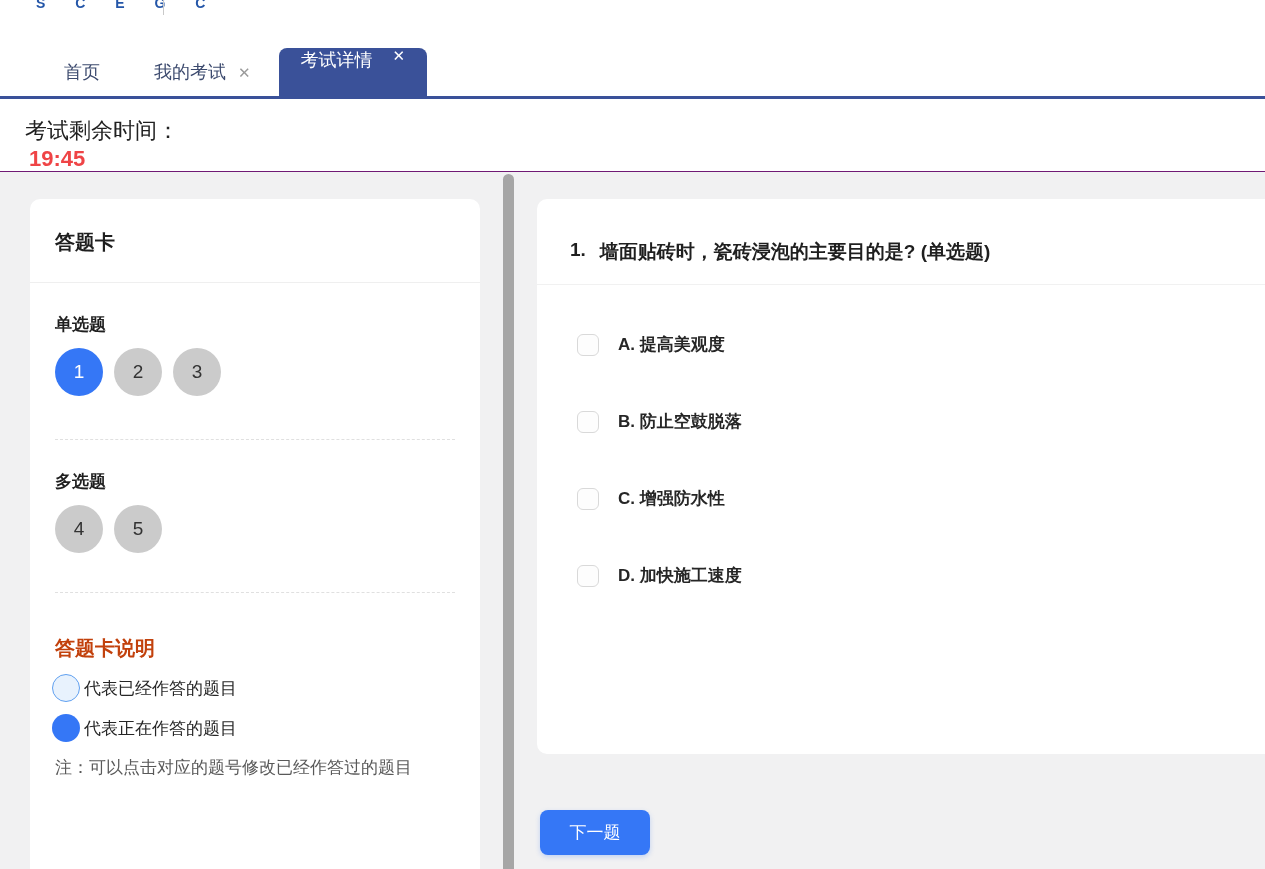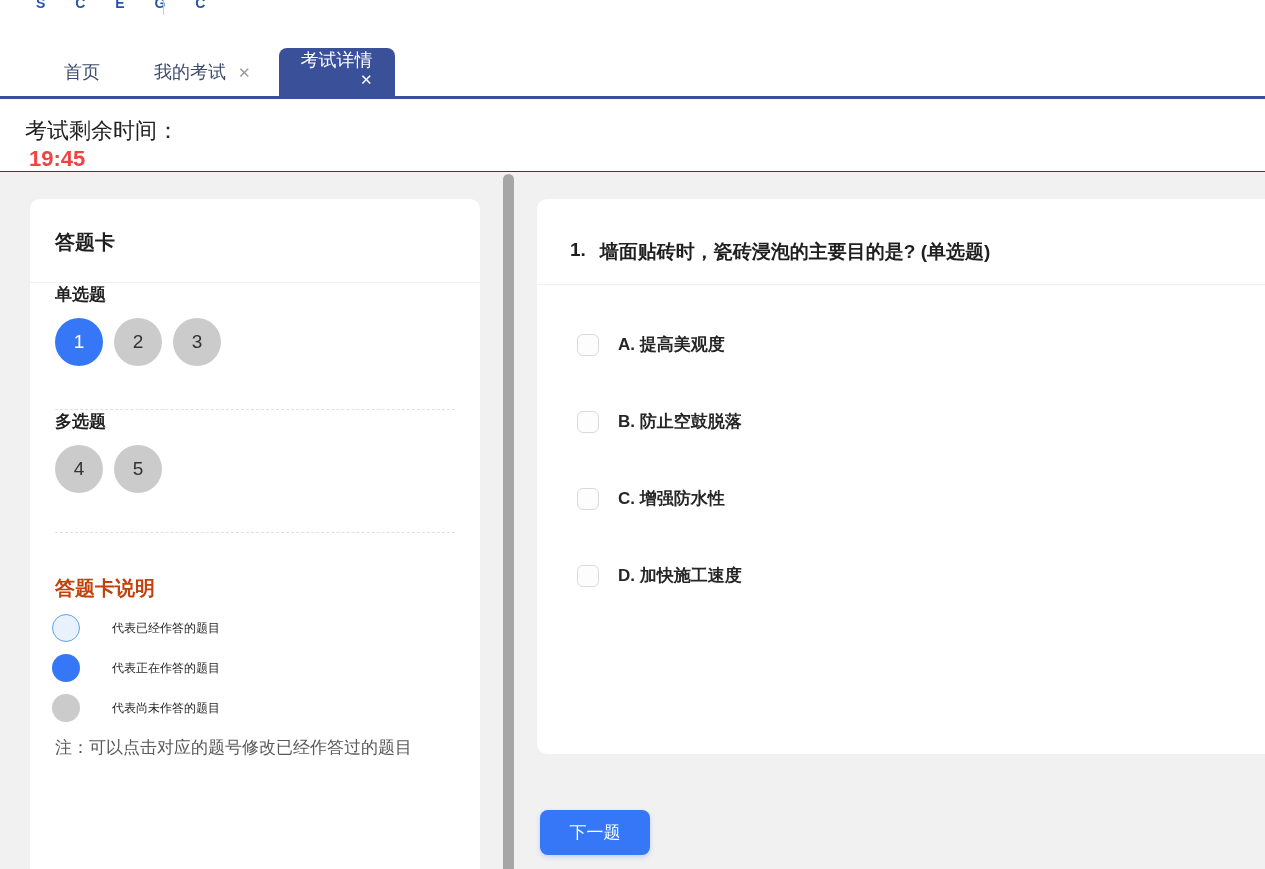--- a/index.html
+++ b/index.html
@@ -34,21 +34,21 @@
     font-size: 18px; color: #3c4a6e; cursor: pointer;
     padding-bottom: 12px;
   }
   .tab.home { margin-right: 54px; }
   .tab .close { font-size: 15px; color: #9a9a9a; line-height: 1; }
   .tab.active {
     margin-left: 28px;
     height: 48px; padding: 0 22px;
     background: #3a5199; color: #ffffff;
     border-radius: 8px 8px 0 0;
-    display: flex; align-items: flex-end; gap: 0; flex-direction: column;
+    display: flex; align-items: flex-start; gap: 20px;
   }
   .tab.active .close { color: #ffffff; }
 
   
   .timer-row {
     width: 100%; height: 82px; background: #fff;
     display: flex; align-items: flex-start; padding: 17px 0 0 25px; flex-direction: column;
   }
   .timer-label { font-size: 22px; font-weight: 500; color: #212121; }
   .timer-value { font-size: 22px; font-weight: 700; color: #ef4446; margin-left: 4px; }
@@ -64,40 +64,40 @@
   }
 
   
   .answer-card {
     position: absolute; left: 30px; top: 27px; width: 450px; height: 700px;
     background: #ffffff; border-radius: 10px 10px 0 0;
     padding: 0 25px; overflow: hidden;
   }
   .ac-title { font-size: 20px; font-weight: 700; padding-top: 30px; color: #1f1f1f; }
   .ac-divider { border-bottom: 1px solid #efefef; margin: 26px -25px 0 -25px; }
-  .ac-section-title { font-size: 17px; font-weight: 700; color: #1f1f1f; }
+  .ac-section-title { font-size: 17px; font-weight: 700; margin-top: 30px; color: #1f1f1f; }
   .circle-row { display: flex; gap: 11px; margin-top: 12px; }
   .qnum {
     width: 48px; height: 48px; border-radius: 50%;
     display: flex; align-items: center; justify-content: center;
     font-size: 19px; cursor: pointer;
   }
   .qnum.current { background: #3577f6; color: #ffffff; }
   .qnum.unanswered { background: #cbcbcb; color: #333333; }
   .dashed-divider { border-top: 1px dashed #e0e0e0; margin-top: 42px; }
   .dd1 { margin-top: 43px; }
   .dd2 { margin-top: 39px; }
   .ac-legend-title { font-size: 20px; font-weight: 700; margin-top: 42px; color: #c2410c; }
   .legend-row { display: flex; align-items: center; margin-top: 12px; height: 28px; }
   .legend-row:first-of-type { margin-top: 26px; }
   .legend-dot { width: 28px; height: 28px; border-radius: 50%; margin-left: -3px; flex: none; }
   .legend-dot.answered { background: #e8f2fd; border: 1px solid #60a0f0; }
   .legend-dot.current { background: #3577f6; }
   .legend-dot.unanswered { background: #cbcbcb; }
-  .legend-label { font-size: 12px; margin-left: 32px; color: #262626; }
+  .legend-label { font-size: 17px; margin-left: 4px; color: #262626; }
   .ac-note { font-size: 17px; color: #595959; margin-top: 12px; line-height: 1.65; }
 
   
   .question-card {
     position: absolute; left: 537px; top: 27px; right: -12px; height: 555px;
     background: #ffffff; border-radius: 10px;
   }
   .q-title {
     display: flex; padding: 40px 20px 0 33px;
     font-size: 19px; font-weight: 700; color: #1f1f1f;
@@ -177,24 +177,20 @@
     <div class="ac-legend-title">答题卡说明</div>
 
     <div class="legend-row">
       <span class="legend-dot answered"></span>
       <span class="legend-label">代表已经作答的题目</span>
     </div>
     <div class="legend-row">
       <span class="legend-dot current"></span>
       <span class="legend-label">代表正在作答的题目</span>
     </div>
-    <div class="legend-row">
-      <span class="legend-dot unanswered"></span>
-      <span class="legend-label">代表尚未作答的题目</span>
-    </div>
 
     <div class="ac-note">注：可以点击对应的题号修改已经作答过的题目</div>
   </div>
 
   <div class="question-card">
     <div class="q-title">
       <span class="q-number">1.</span>
       <span>墙面贴砖时，瓷砖浸泡的主要目的是? (单选题)</span>
     </div>
     <div class="q-divider"></div>

